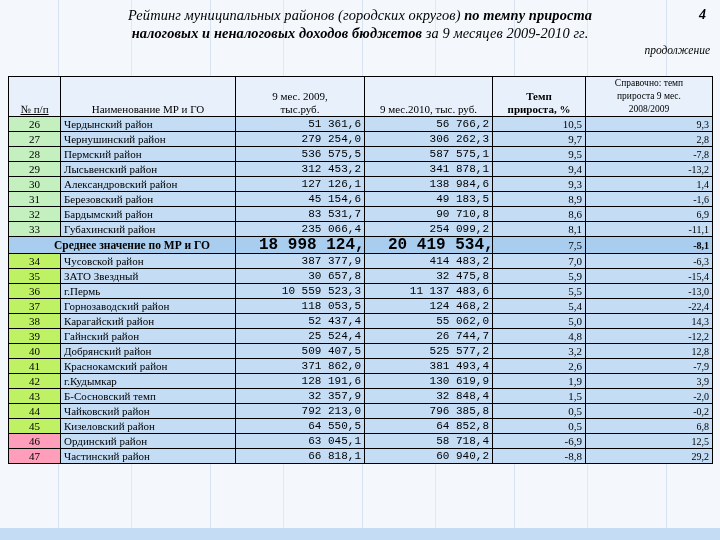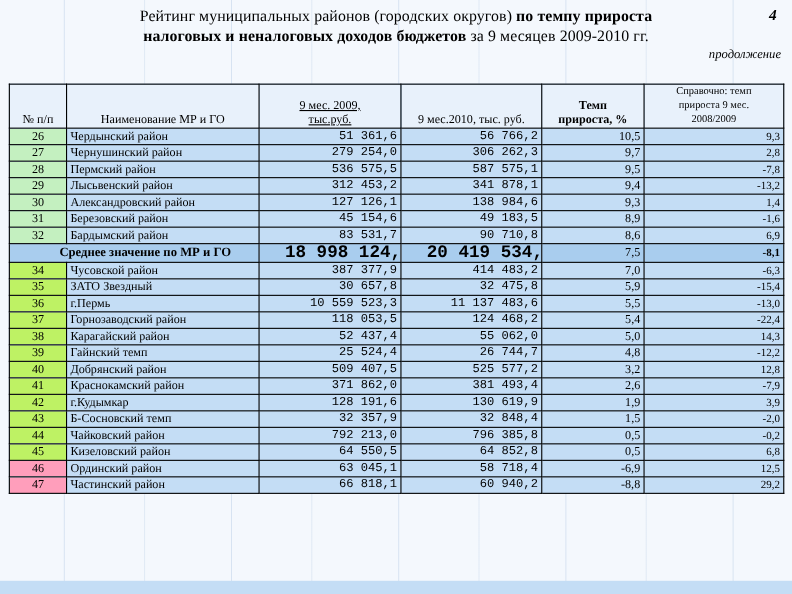--- a/index.html
+++ b/index.html
@@ -49,20 +49,21 @@
     width: 720px;
     text-align: center;
     padding: 0 14px;
     box-sizing: border-box;
   }
   .title-line {
     font-size: 14.4px;
     line-height: 18px;
     color: #000;
     letter-spacing: 0.1px;
+    font-style: italic;
   }
   .title-line b { font-weight: bold; }
 
   .page-num {
     position: absolute;
     right: 14px;
     top: 7px;
     font-size: 14px;
     font-style: italic;
     font-weight: bold;
@@ -100,23 +101,23 @@
     box-sizing: border-box;
   }
   thead th {
     background: #e8f1fb;
     font-weight: normal;
     vertical-align: bottom;
     font-size: 11px;
     height: 46px;
     padding-bottom: 1px;
   }
-  th.hdr-num   { width: 52px; }
+  th.hdr-num   { width: 52px; text-decoration: underline; }
   th.hdr-name  { width: 175px; }
-  th.hdr-y2009 { width: 129px; text-decoration: underline; }
+  th.hdr-y2009 { width: 129px; }
   th.hdr-y2010 { width: 128px; }
   th.hdr-rate  { width: 93px; font-weight: bold; }
   th.hdr-ref   { width: 127px; vertical-align: top; font-size: 9.5px; line-height: 11px; padding-top: 2px; }
 
   th.hdr-y2010 { vertical-align: bottom; }
 
   .hdr-two-line { display: block; }
 
   tbody td { background: #c4ddf5; }
   td.c-num  { text-align: center; }
@@ -240,20 +241,28 @@
           <td class="c-ref">-1,6</td>
         </tr>
         <tr class="grp-green">
           <td class="c-num">32</td>
           <td class="c-name">Бардымский район</td>
           <td class="c-val">83 531,7</td>
           <td class="c-val">90 710,8</td>
           <td class="c-rate">8,6</td>
           <td class="c-ref">6,9</td>
         </tr>
+        <tr class="grp-green">
+          <td class="c-num">33</td>
+          <td class="c-name">Губахинский район</td>
+          <td class="c-val">235 066,4</td>
+          <td class="c-val">254 099,2</td>
+          <td class="c-rate">8,1</td>
+          <td class="c-ref">-11,1</td>
+        </tr>
       </tbody>
     <tbody>
       <tr class="avg">
         <td class="c-avg-label" colspan="2">Среднее значение по МР и ГО</td>
         <td class="c-val">18 998 124,3</td>
         <td class="c-val">20 419 534,2</td>
         <td class="c-rate">7,5</td>
         <td class="c-ref">-8,1</td>
       </tr>
     </tbody>
@@ -293,21 +302,21 @@
         <tr class="grp-yellow">
           <td class="c-num">38</td>
           <td class="c-name">Карагайский район</td>
           <td class="c-val">52 437,4</td>
           <td class="c-val">55 062,0</td>
           <td class="c-rate">5,0</td>
           <td class="c-ref">14,3</td>
         </tr>
         <tr class="grp-yellow">
           <td class="c-num">39</td>
-          <td class="c-name">Гайнский темп</td>
+          <td class="c-name">Гайнский район</td>
           <td class="c-val">25 524,4</td>
           <td class="c-val">26 744,7</td>
           <td class="c-rate">4,8</td>
           <td class="c-ref">-12,2</td>
         </tr>
         <tr class="grp-yellow">
           <td class="c-num">40</td>
           <td class="c-name">Добрянский район</td>
           <td class="c-val">509 407,5</td>
           <td class="c-val">525 577,2</td>

